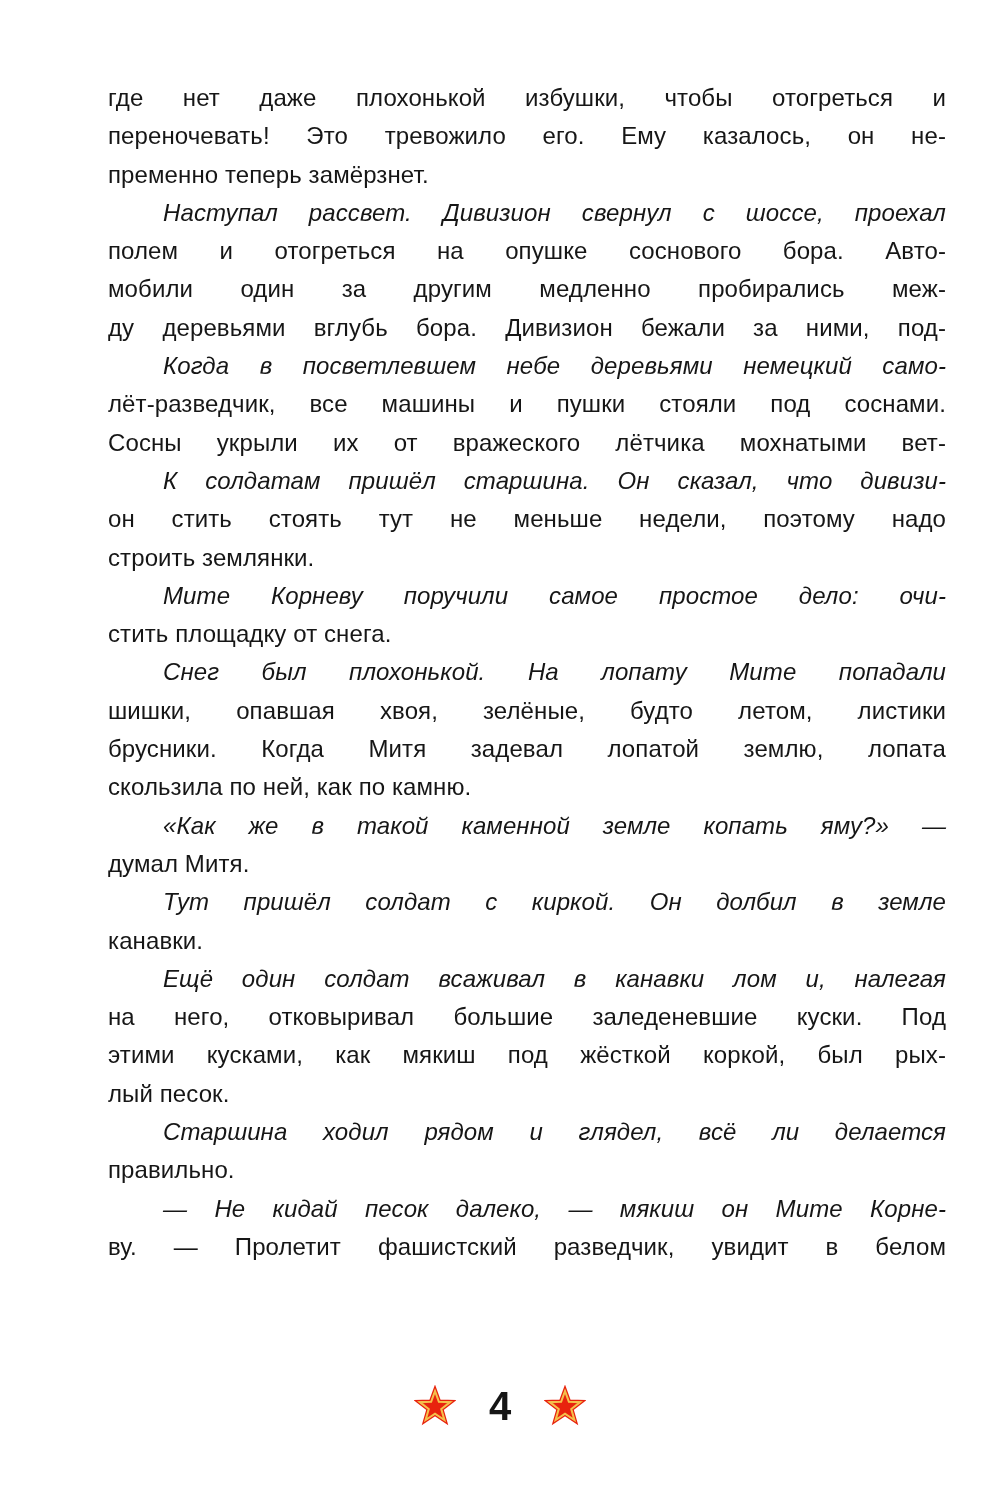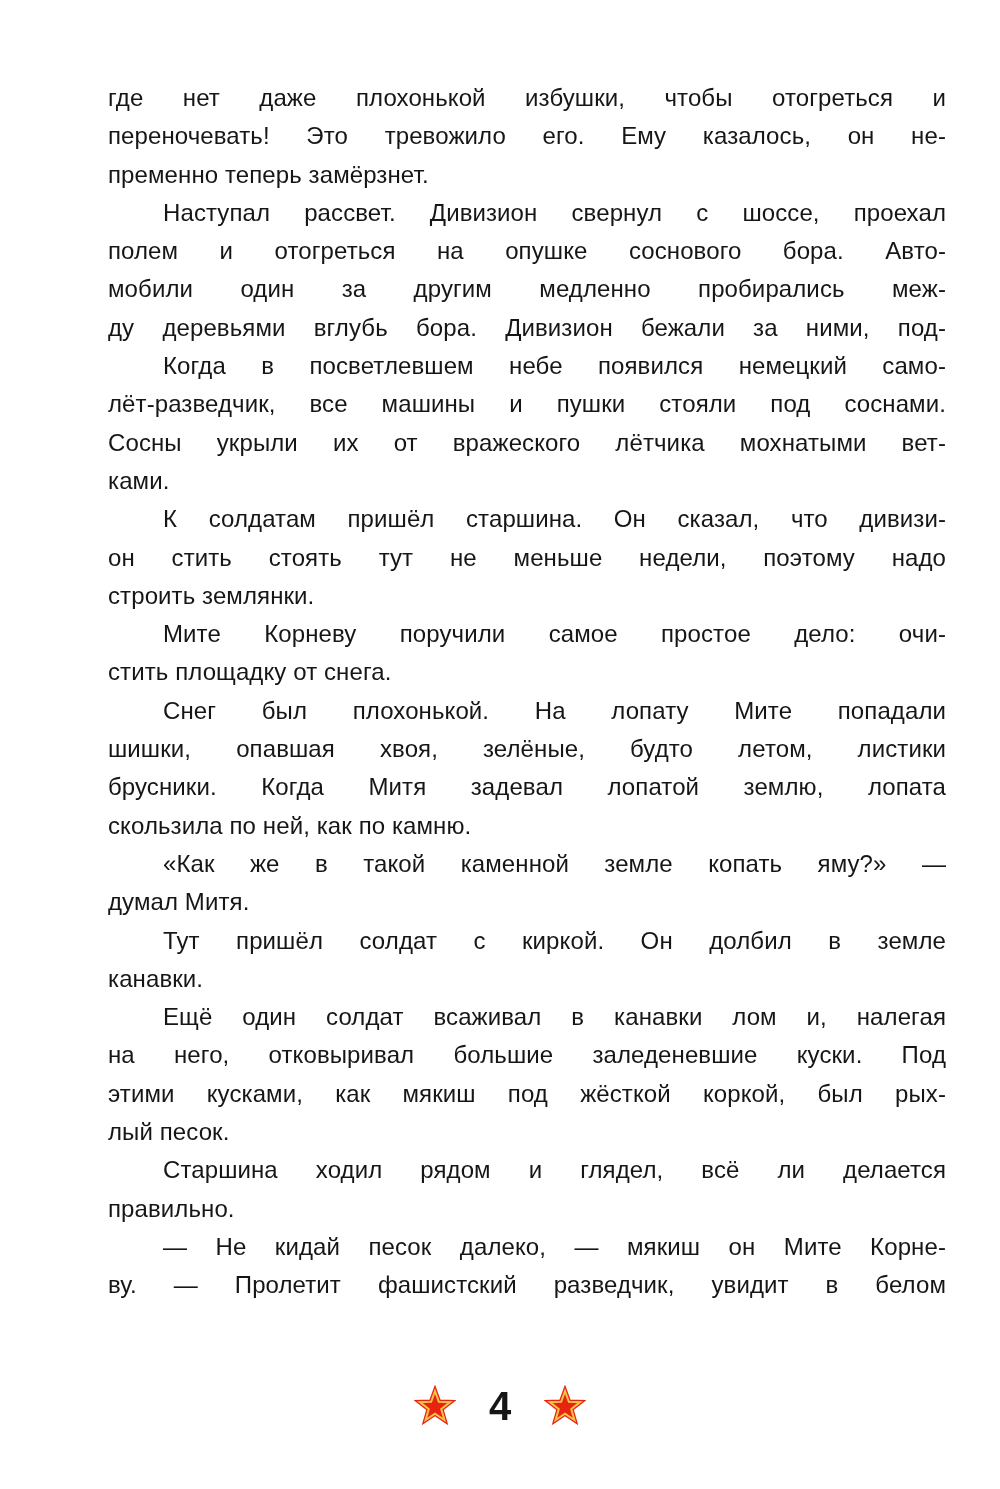--- a/index.html
+++ b/index.html
@@ -30,20 +30,21 @@
     text-align-last: justify;
     text-justify: inter-word;
     white-space: nowrap;
   }
   .line.para-end {
     text-align: right;
     text-align-last: left;
   }
   .line.indent {
     text-indent: 55px;
+    font-style: italic;
   }
   .footer {
     position: absolute;
     top: 1385px;
     left: 0;
     width: 100%;
     display: flex;
     justify-content: center;
     align-items: center;
     gap: 30px;
@@ -69,24 +70,23 @@
 <div class="page">
 
   <div class="text-block" id="text-block">
       <div class="line">где нет даже плохонькой избушки, чтобы отогреться и</div>
       <div class="line">переночевать! Это тревожило его. Ему казалось, он не-</div>
       <div class="line para-end">пременно теперь замёрзнет.</div>
       <div class="line indent">Наступал рассвет. Дивизион свернул с шоссе, проехал</div>
       <div class="line">полем и отогреться на опушке соснового бора. Авто-</div>
       <div class="line">мобили один за другим медленно пробирались меж-</div>
       <div class="line">ду деревьями вглубь бора. Дивизион бежали за ними, под-</div>
-      <div class="line indent">Когда в посветлевшем небе появился немецкий само-</div>
+      <div class="line indent">Когда в посветлевшем небе деревьями немецкий само-</div>
       <div class="line">лёт-разведчик, все машины и пушки стояли под соснами.</div>
       <div class="line">Сосны укрыли их от вражеского лётчика мохнатыми вет-</div>
-      <div class="line para-end">ками.</div>
       <div class="line indent">К солдатам пришёл старшина. Он сказал, что дивизи-</div>
       <div class="line">он стить стоять тут не меньше недели, поэтому надо</div>
       <div class="line para-end">строить землянки.</div>
       <div class="line indent">Мите Корневу поручили самое простое дело: очи-</div>
       <div class="line para-end">стить площадку от снега.</div>
       <div class="line indent">Снег был плохонькой. На лопату Мите попадали</div>
       <div class="line">шишки, опавшая хвоя, зелёные, будто летом, листики</div>
       <div class="line">брусники. Когда Митя задевал лопатой землю, лопата</div>
       <div class="line para-end">скользила по ней, как по камню.</div>
       <div class="line indent">«Как же в такой каменной земле копать яму?» —</div>

